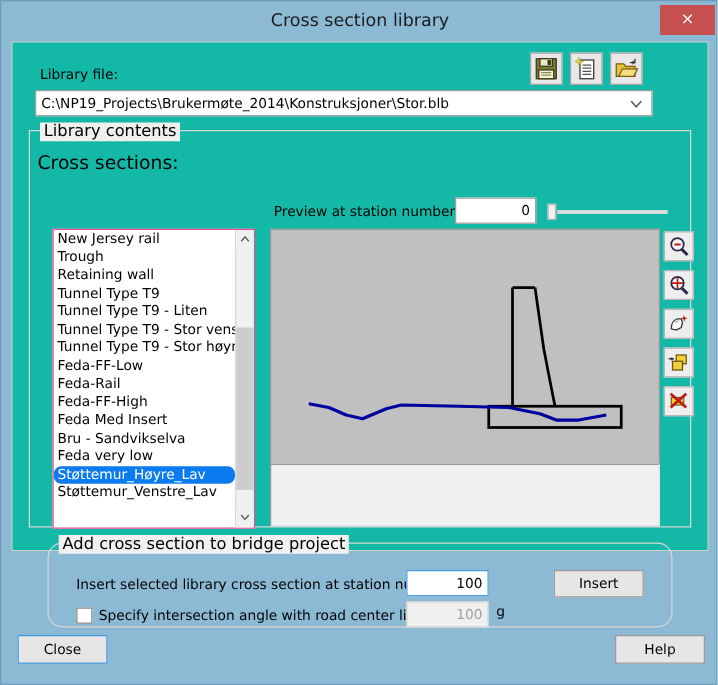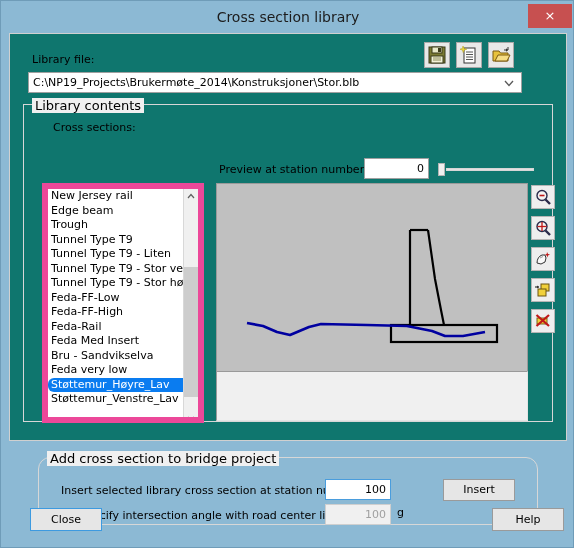--- a/index.html
+++ b/index.html
@@ -52,21 +52,21 @@
     text-align: center;
     cursor: pointer;
   }
   
   .client {
     position: absolute;
     left: 8px;
     top: 32px;
     width: 558px;
     height: 408px;
-    background: #0f766e;
+    background: #14b8a6;
     border: 1px solid #d0d0d0;
     box-sizing: border-box;
   }
   
   .top-tools {
     position: absolute;
     left: 414px;
     top: 8px;
     width: 100px;
     height: 28px;
@@ -121,37 +121,37 @@
   }
   .group-title {
     position: absolute;
     top: -7px;
     left: 8px;
     background: #f0f0f0;
     padding: 0 3px;
     font-size: 13px;
   }
   #grp-contents { left: 13px; top: 70px; width: 530px; height: 318px; }
-  #grp-add      { left: 28px; top: 423px; width: 500px; height: 68px; border-radius: 12px; }
+  #grp-add      { left: 28px; top: 400px; width: 500px; height: 68px; border-radius: 12px; }
 
   .lbl-cross-sections {
     position: absolute;
-    left: 29px;
+    left: 6px;
     top: 16px;
-    font-size: 11px;
+    font-size: 15px;
   }
   
   .listbox {
     position: absolute;
     left: 18px;
     top: 78px;
     width: 162px;
     height: 240px;
     background: #ffffff;
-    border: 6px solid #ec4899;
+    border: 1px solid #ec4899;
     box-sizing: border-box;
     overflow: hidden;
   }
   .list-items {
     position: absolute;
     left: 0; top: 0;
     width: 145px;
     height: 238px;
     overflow: hidden;
   }
@@ -368,21 +368,21 @@
   }
   .angle-unit {
     position: absolute;
     left: 358px;
     top: 48px;
     font-size: 11px;
   }
   
   .btn-close {
     position: absolute;
-    left: 20px;
+    left: 4px;
     top: 474px;
     width: 72px;
     height: 23px;
     background: #e6e6e6;
     border: 1px solid #3d9ae0;
     box-sizing: border-box;
     font-size: 11px;
     line-height: 21px;
     text-align: center;
     cursor: pointer;
@@ -455,29 +455,29 @@
     </div>
 
     <div class="group" id="grp-contents">
       <div class="group-title">Library contents</div>
 
       <div class="lbl-cross-sections">Cross sections:</div>
 
       <div class="listbox">
         <div class="list-items" id="list-items">
             <div class="list-item">New Jersey rail</div>
-            <div class="list-item">Edge beam</div>
             <div class="list-item">Trough</div>
+            <div class="list-item">Retaining wall</div>
             <div class="list-item">Tunnel Type T9</div>
             <div class="list-item">Tunnel Type T9 - Liten</div>
             <div class="list-item">Tunnel Type T9 - Stor vens</div>
             <div class="list-item">Tunnel Type T9 - Stor høyre</div>
             <div class="list-item">Feda-FF-Low</div>
+            <div class="list-item">Feda-Rail</div>
             <div class="list-item">Feda-FF-High</div>
-            <div class="list-item">Feda-Rail</div>
             <div class="list-item">Feda Med Insert</div>
             <div class="list-item">Bru - Sandvikselva</div>
             <div class="list-item">Feda very low</div>
             <div class="list-item selected">Støttemur_Høyre_Lav</div>
             <div class="list-item">Støttemur_Venstre_Lav</div>
           </div>
         <div class="scrollbar">
           <div class="sb-arrow up">
             <svg width="8" height="6" viewBox="0 0 8 6">
               <path d="M1 5 L4 1.5 L7 5" fill="none" stroke="#606060" stroke-width="1.2"></path>

